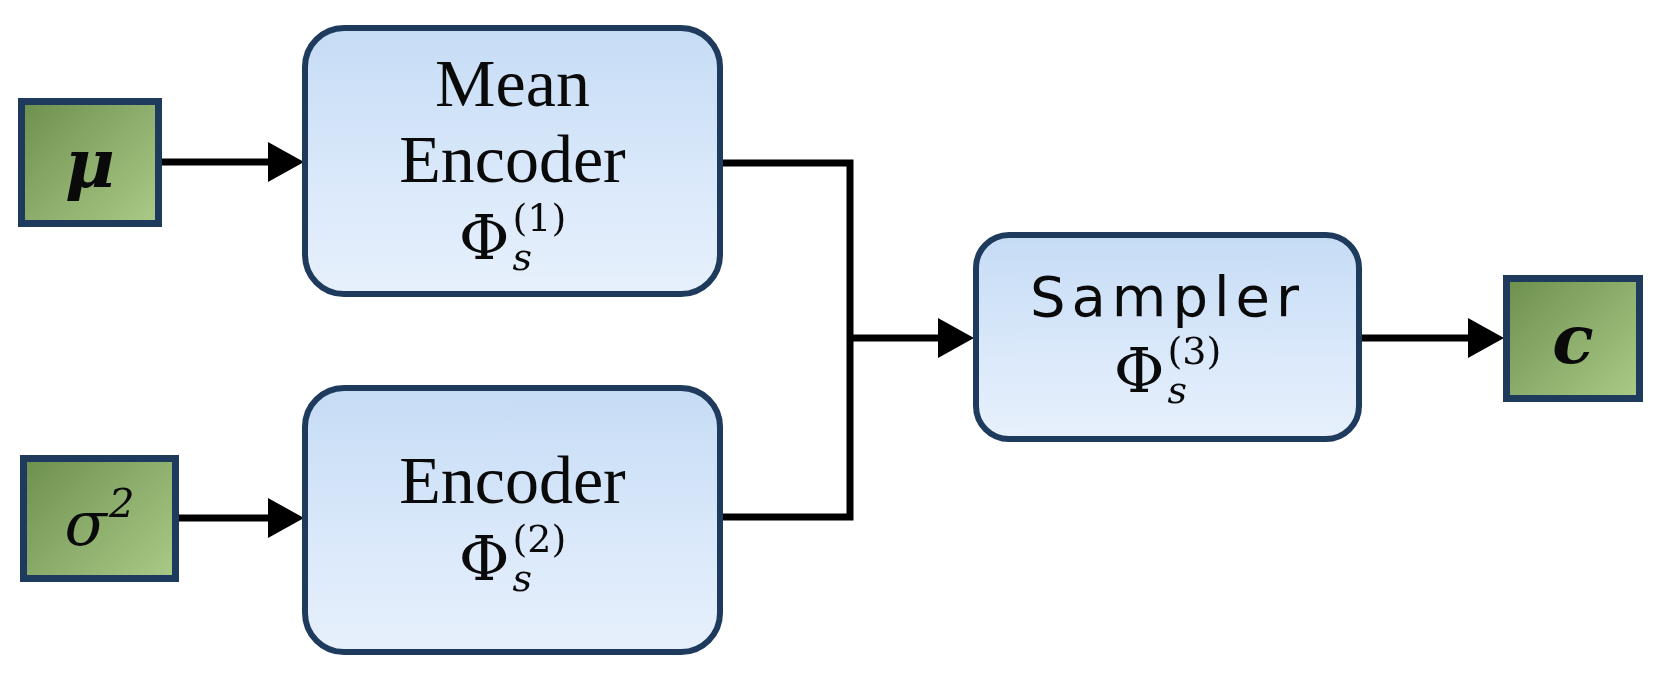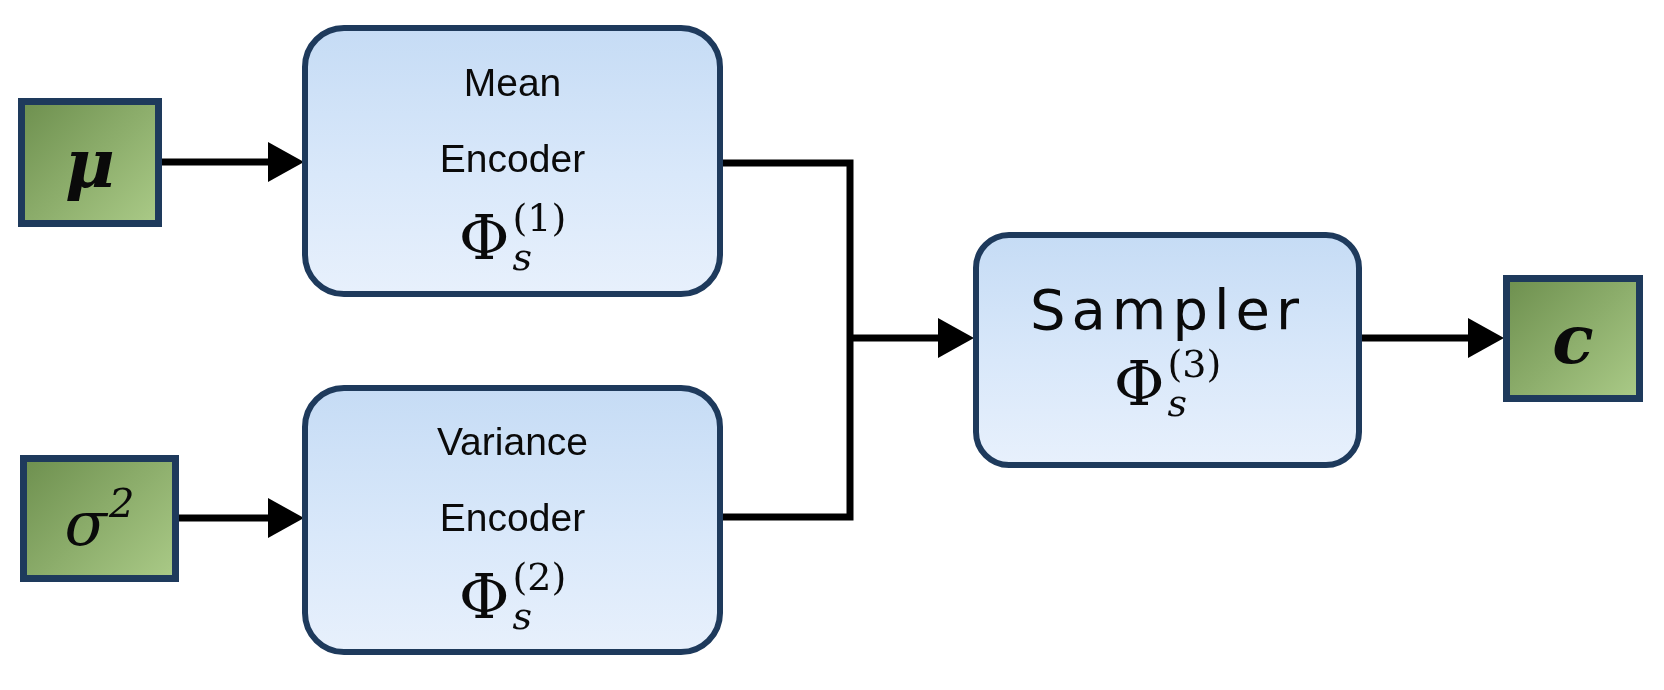--- a/index.html
+++ b/index.html
@@ -72,26 +72,27 @@
 
   
   .blue {
     background: linear-gradient(180deg, var(--blue-top) 0%, var(--blue-mid) 55%, var(--blue-bottom) 100%);
     border: 6px solid var(--node-border);
     border-radius: 42px;
     flex-direction: column;
   }
   #mean-encoder-node     { left: 302px; top: 25px;  width: 421px; height: 272px; }
   #variance-encoder-node { left: 302px; top: 385px; width: 421px; height: 270px; }
-  #sampler-node          { left: 973px; top: 232px; width: 389px; height: 236px; border-radius: 36px; }
+  #sampler-node          { left: 973px; top: 232px; width: 389px; height: 210px; border-radius: 36px; }
 
   .blue .line {
-    font-size: 39px;
+    font-size: 68px;
     line-height: 76px;
     white-space: nowrap;
+    font-family: Liberation Serif, serif;
   }
   #sampler-node .line {
     font-size: 56px;
     line-height: 66px;
     letter-spacing: 6px;
     font-family: "DejaVu Sans", "Liberation Sans", sans-serif;
   }
 
   
   .phi-wrap {
@@ -158,21 +159,20 @@
     <span class="phi-wrap">
       <span class="phi">Φ</span>
       <span class="scripts">
         <span class="sup">(1)</span>
         <span class="sub">s</span>
       </span>
     </span>
   </div>
 
   <div class="node blue" id="variance-encoder-node">
-    <div class="line">Variance</div>
     <div class="line">Encoder</div>
     <span class="phi-wrap">
       <span class="phi">Φ</span>
       <span class="scripts">
         <span class="sup">(2)</span>
         <span class="sub">s</span>
       </span>
     </span>
   </div>
 

